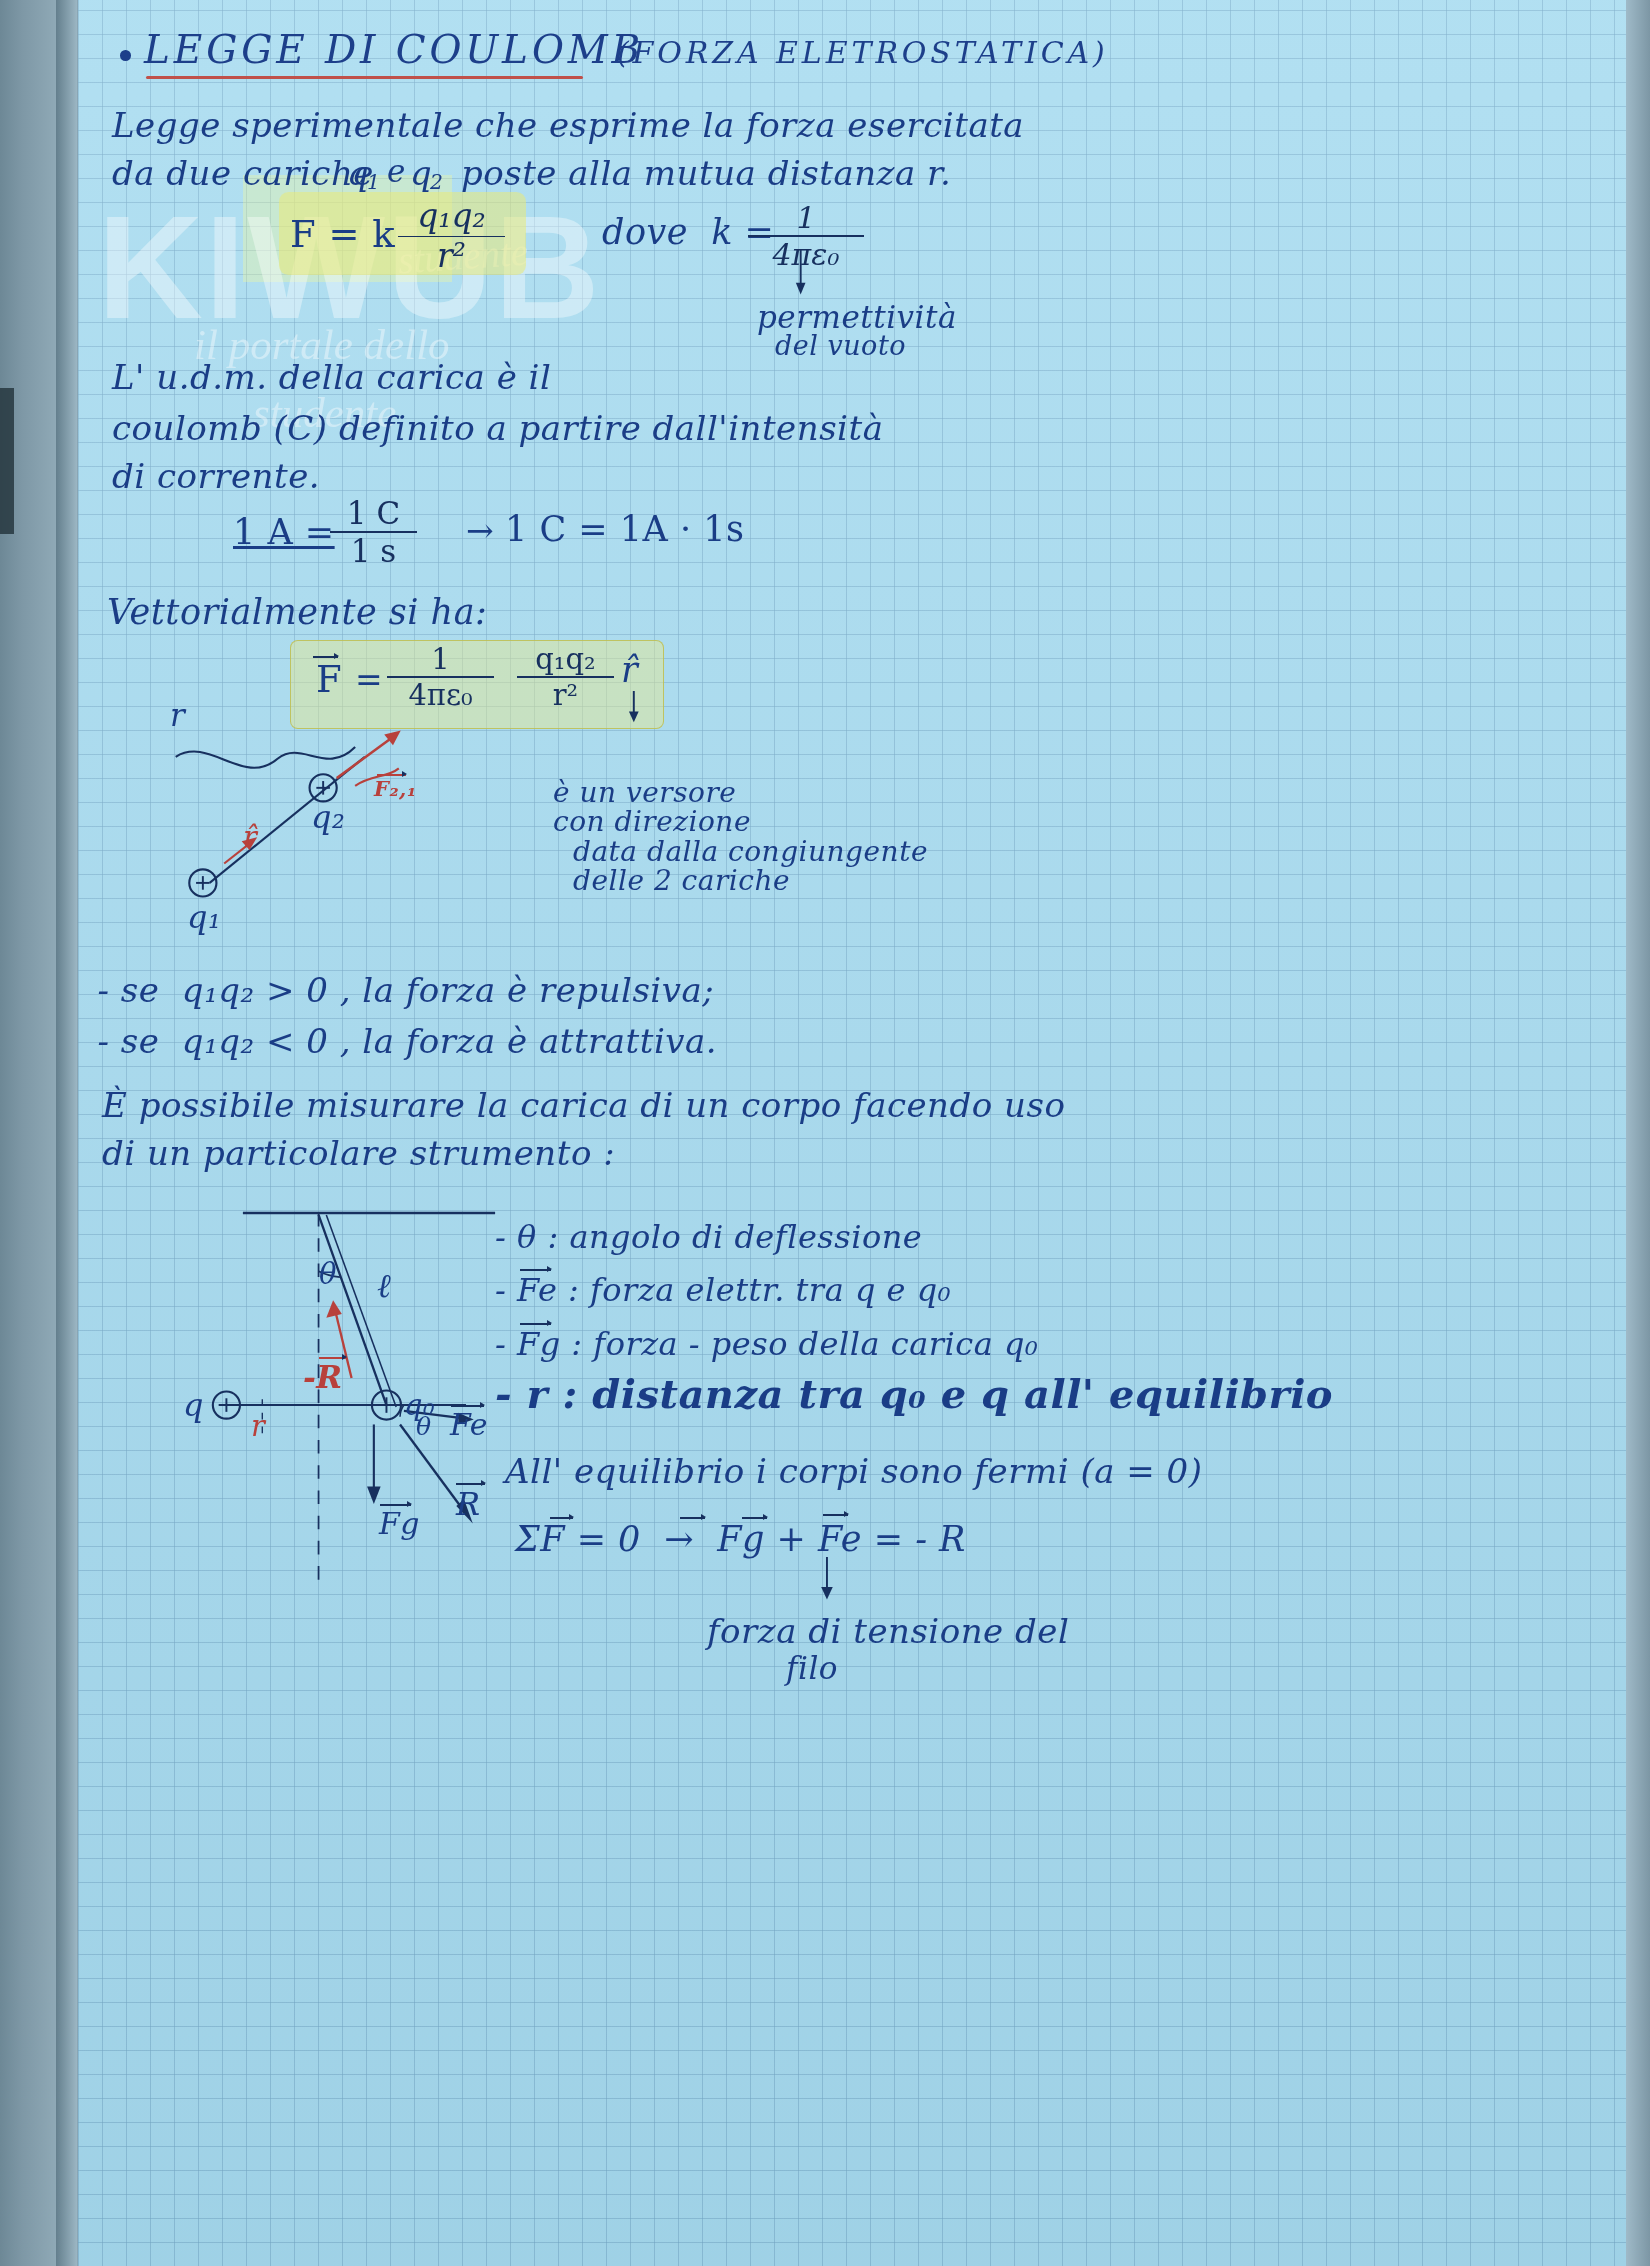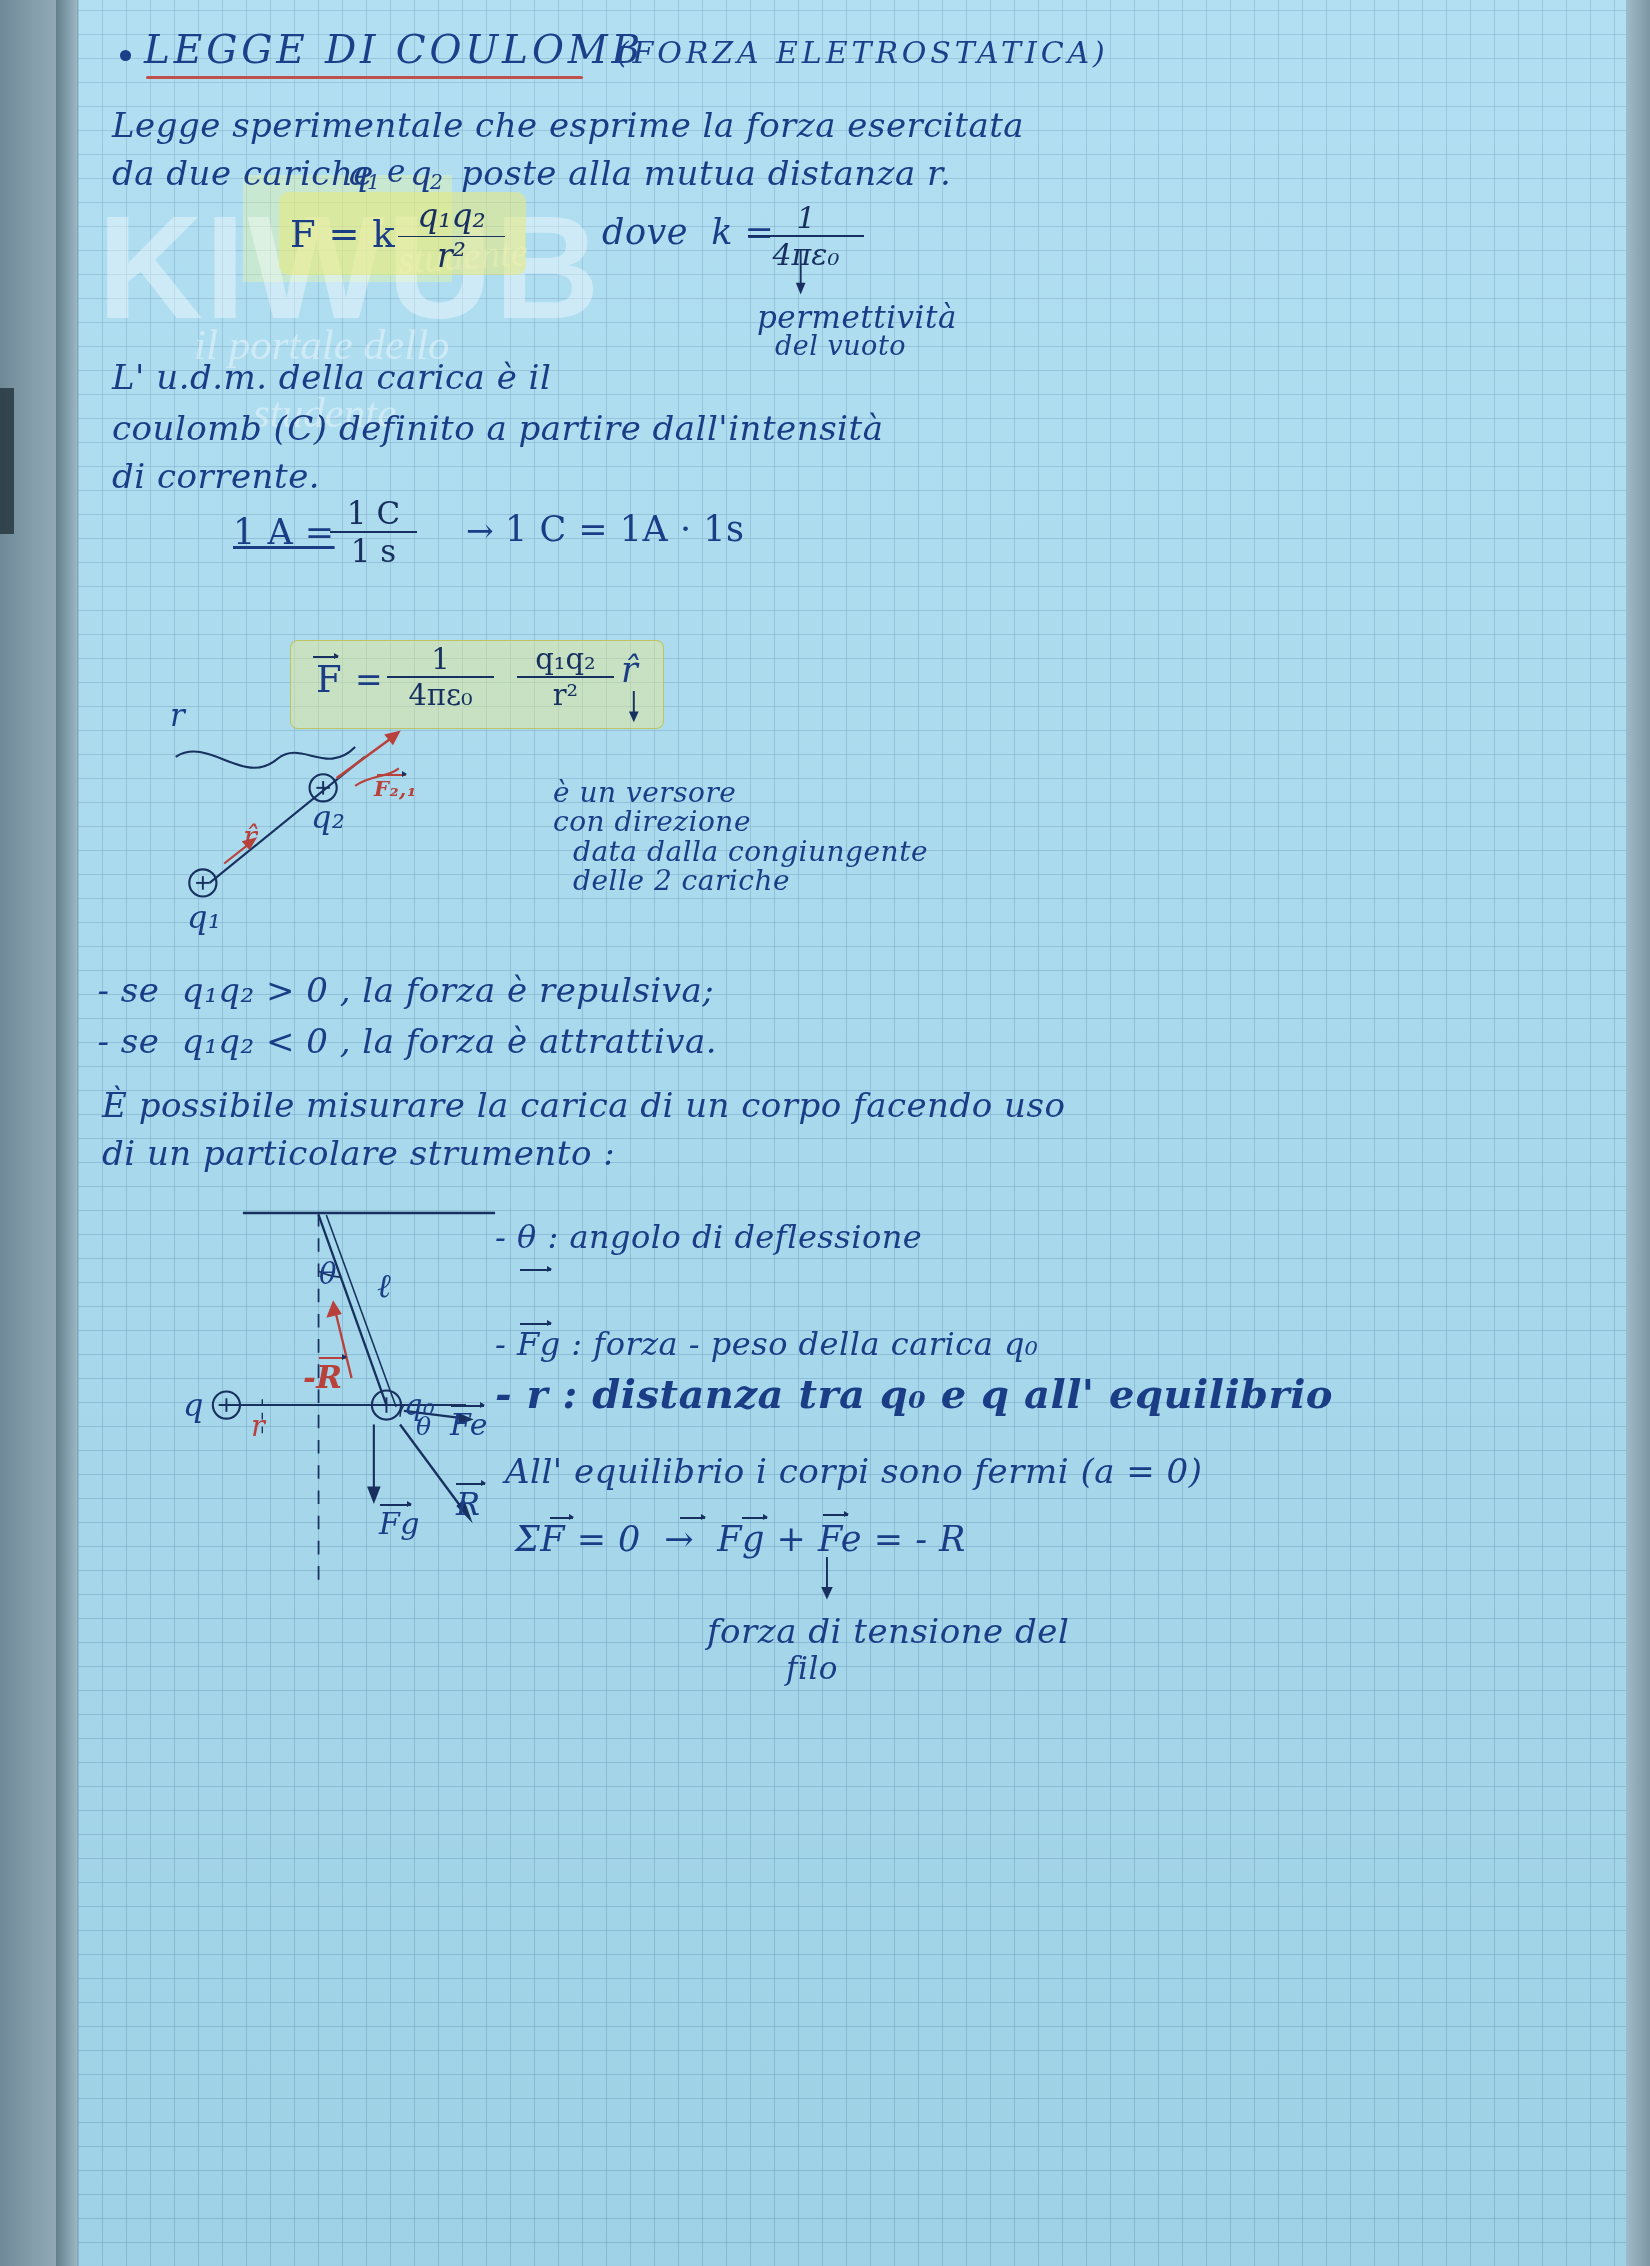--- a/index.html
+++ b/index.html
@@ -209,20 +209,21 @@
 
     <div class="hw" style="left:155px; top:512px; font-size:35px; font-style:normal;text-decoration:underline;">1 A =</div>
     <div class="frac" style="left:252px; top:497px; width:87px; font-size:31px; font-style:normal;">
       <span class="num">1 C</span>
       <span class="bar"></span>
       <span class="den">1 s</span>
     </div>
     <div class="hw" style="left:388px; top:511px; font-size:33px;">→</div>
     <div class="hw" style="left:427px; top:509px; font-size:35px; font-style:normal;">1 C = 1A · 1s</div>
 
+    <div class="hw" style="left:29px; top:592px; font-size:35px;">Vettorialmente si ha:</div>
 
     <div class="hl-box" style="left:212px; top:640px; width:372px; height:87px;"></div>
     <div class="hw" style="left:238px; top:658px; font-size:37px; font-style:normal;">F</div>
     <div class="vec-arrow" style="left:235px; top:656px; width:25px;"></div>
     <div class="hw" style="left:277px; top:660px; font-size:33px; font-style:normal;">=</div>
     <div class="frac" style="left:309px; top:644px; width:107px; font-size:29px; font-style:normal;">
       <span class="num">1</span>
       <span class="bar"></span>
       <span class="den">4πε₀</span>
     </div>
@@ -324,20 +325,21 @@
     <div class="hw red" style="left:173px; top:1409px; font-size:29px;">r</div>
     <div class="hw" style="left:338px; top:1412px; font-size:25px;">θ</div>
     <div class="hw" style="left:372px; top:1407px; font-size:30px;">Fe</div>
     <div class="vec-arrow" style="left:373px; top:1405px; width:33px;"></div>
     <div class="hw" style="left:301px; top:1506px; font-size:30px;">Fg</div>
     <div class="vec-arrow" style="left:302px; top:1504px; width:31px;"></div>
     <div class="hw" style="left:378px; top:1485px; font-size:32px;">R</div>
     <div class="vec-arrow" style="left:378px; top:1483px; width:29px;"></div>
 
     <div class="hw" style="left:417px; top:1218px; font-size:32px;">- θ : angolo di deflessione</div>
+    <div class="hw" style="left:417px; top:1271px; font-size:32px;">- Fe : forza elettr. tra q e q₀</div>
     <div class="vec-arrow" style="left:442px; top:1269px; width:31px;"></div>
     <div class="hw" style="left:417px; top:1325px; font-size:32px;">- Fg : forza - peso della carica q₀</div>
     <div class="vec-arrow" style="left:442px; top:1323px; width:31px;"></div>
     <div class="hw" style="left:417px; top:1370px; font-size:40px;font-weight:bold;">- r : distanza tra q₀ e q all' equilibrio</div>
 
     <div class="hw" style="left:427px; top:1451px; font-size:34px;">All' equilibrio i corpi sono fermi (a = 0)</div>
     <div class="hw" style="left:437px; top:1519px; font-size:35px;">ΣF = 0  →  Fg + Fe = - R</div>
     <div class="vec-arrow" style="left:472px; top:1517px; width:23px;"></div>
     <div class="vec-arrow" style="left:602px; top:1517px; width:25px;"></div>
     <div class="vec-arrow" style="left:664px; top:1517px; width:25px;"></div>

